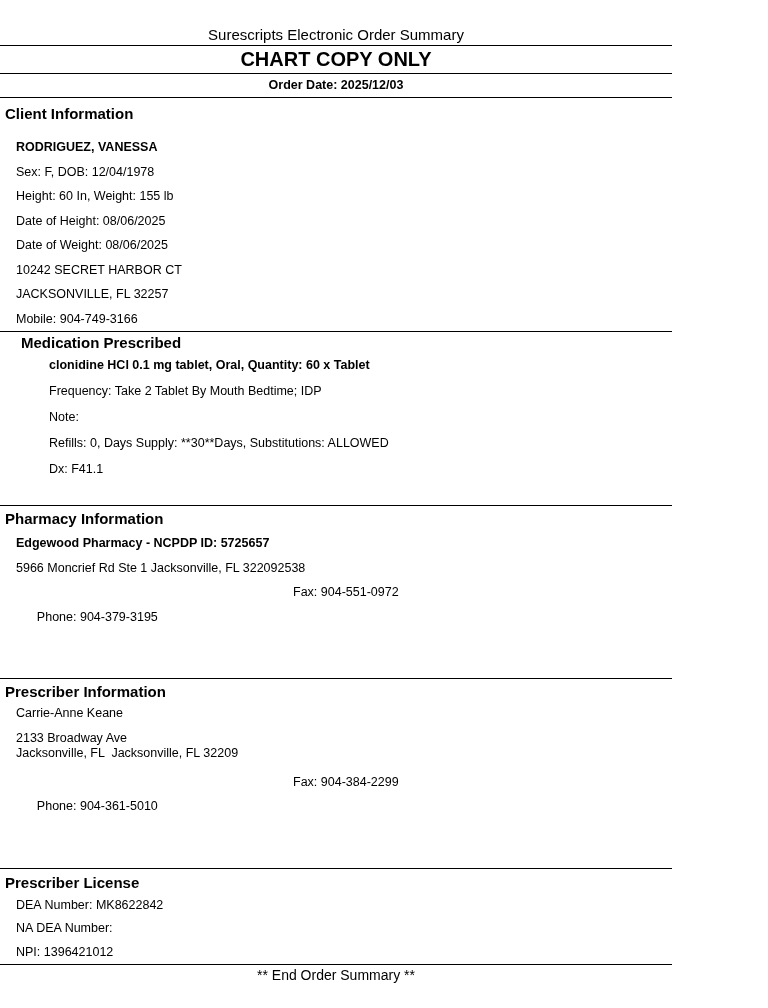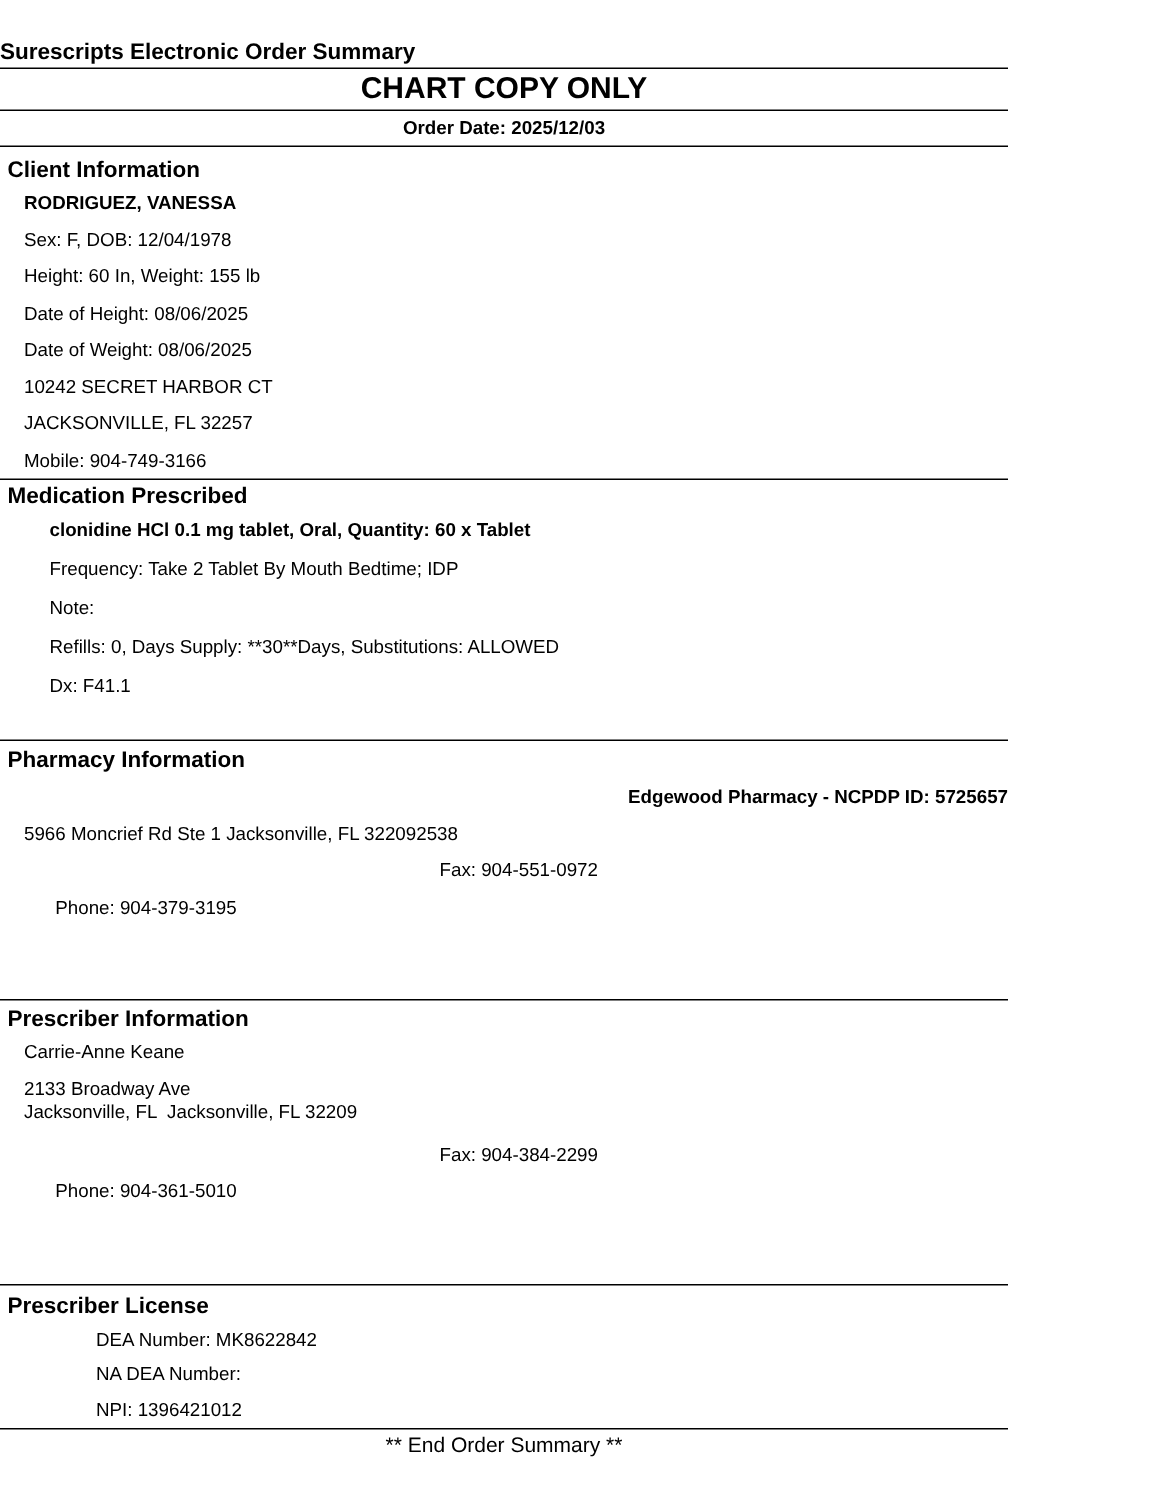--- a/index.html
+++ b/index.html
@@ -19,22 +19,22 @@
     position: relative;
   }
   .rule {
     border-top: 1px solid #000000;
     height: 0;
     width: 672px;
   }
   .doc-title {
     margin-top: 26px;
     font-size: 15px;
-    font-weight: bold;
-    text-align: left;
+    font-weight: normal;
+    text-align: center;
     line-height: 18px;
     margin-bottom: 1px;
   }
   .banner {
     font-size: 20px;
     font-weight: bold;
     text-align: center;
     line-height: 27px;
   }
   .order-date {
@@ -51,31 +51,31 @@
     padding-left: 5px;
   }
   .line {
     font-size: 12.5px;
     line-height: 24.5px;
     padding-left: 16px;
     white-space: pre-wrap;
   }
   .bold { font-weight: bold; }
   .sec-client { padding-top: 6px; }
-  .sec-client .first { margin-top: 0; }
-  .sec-med { padding-top: 1px; padding-bottom: 23px; }
+  .sec-client .first { margin-top: 12px; }
+  .sec-med { padding-top: 1px; padding-bottom: 23px; padding-left: 16px; }
   .sec-med .line { line-height: 26px; margin-left: 17px; }
   .sec-pharm { padding-top: 3px; }
-  .sec-pharm .first { margin-top: 3px; text-align: right; }
+  .sec-pharm .first { margin-top: 3px; }
   .sec-presc { padding-top: 3px; }
   .tight { line-height: 15.5px; }
   .addr-group { margin-top: 5px; }
   .sec-presc .phone-row { margin-top: 8px; }
   .sec-lic { padding-top: 4px; }
-  .sec-lic .line { line-height: 23.5px; margin-left: 48px; }
+  .sec-lic .line { line-height: 23.5px; }
   .sec-lic .first { margin-top: 2px; }
   .phone-row { position: relative; }
   .phone-row .fax { position: absolute; left: 293px; top: 0; line-height: inherit; }
   .footer-note {
     font-size: 14px;
     font-weight: normal;
     text-align: center;
     line-height: 19px;
     padding-top: 1px;
   }

